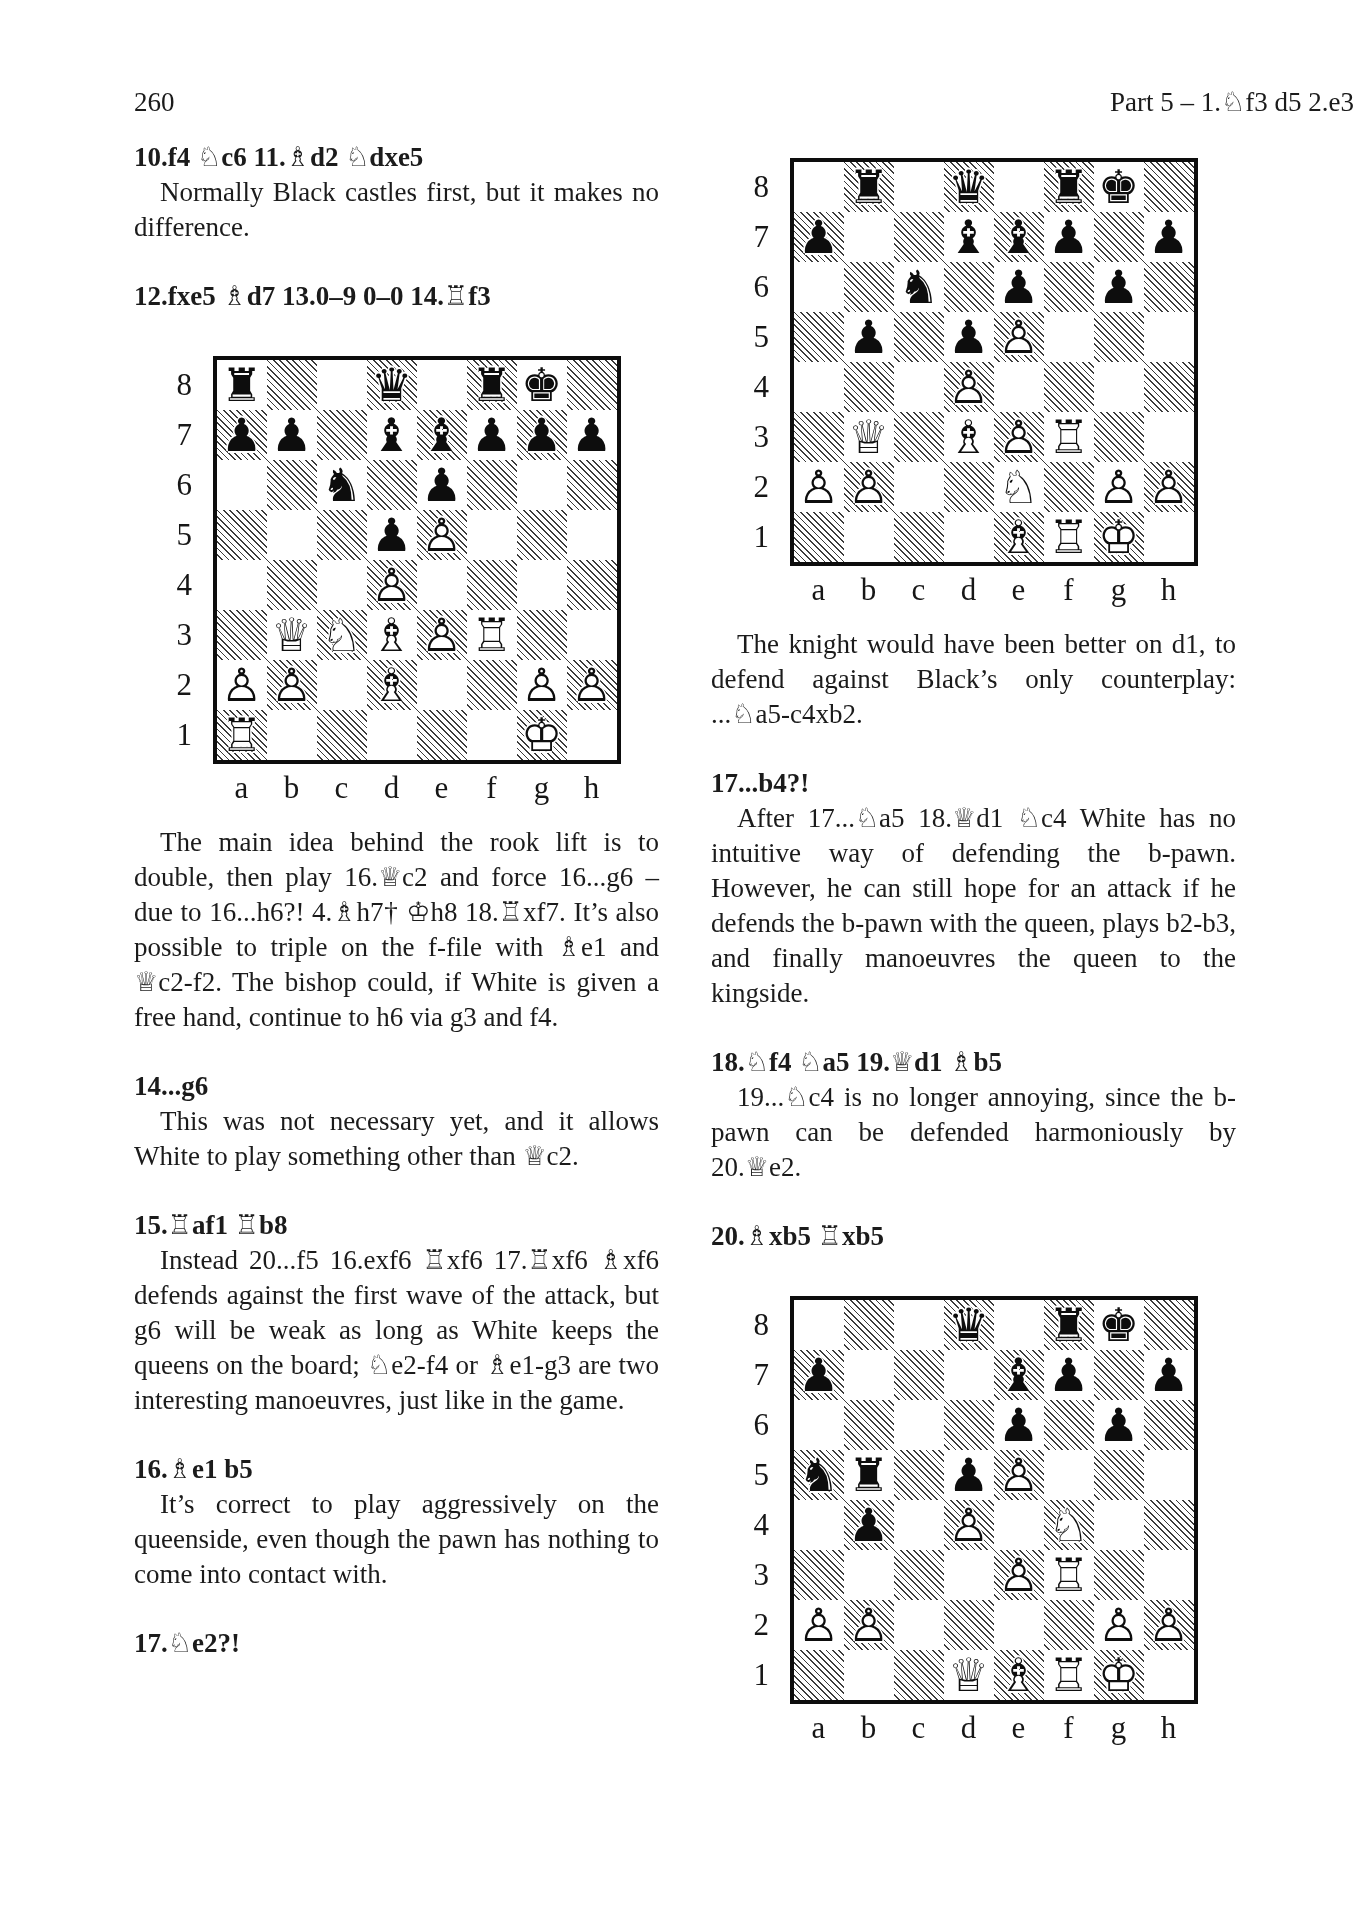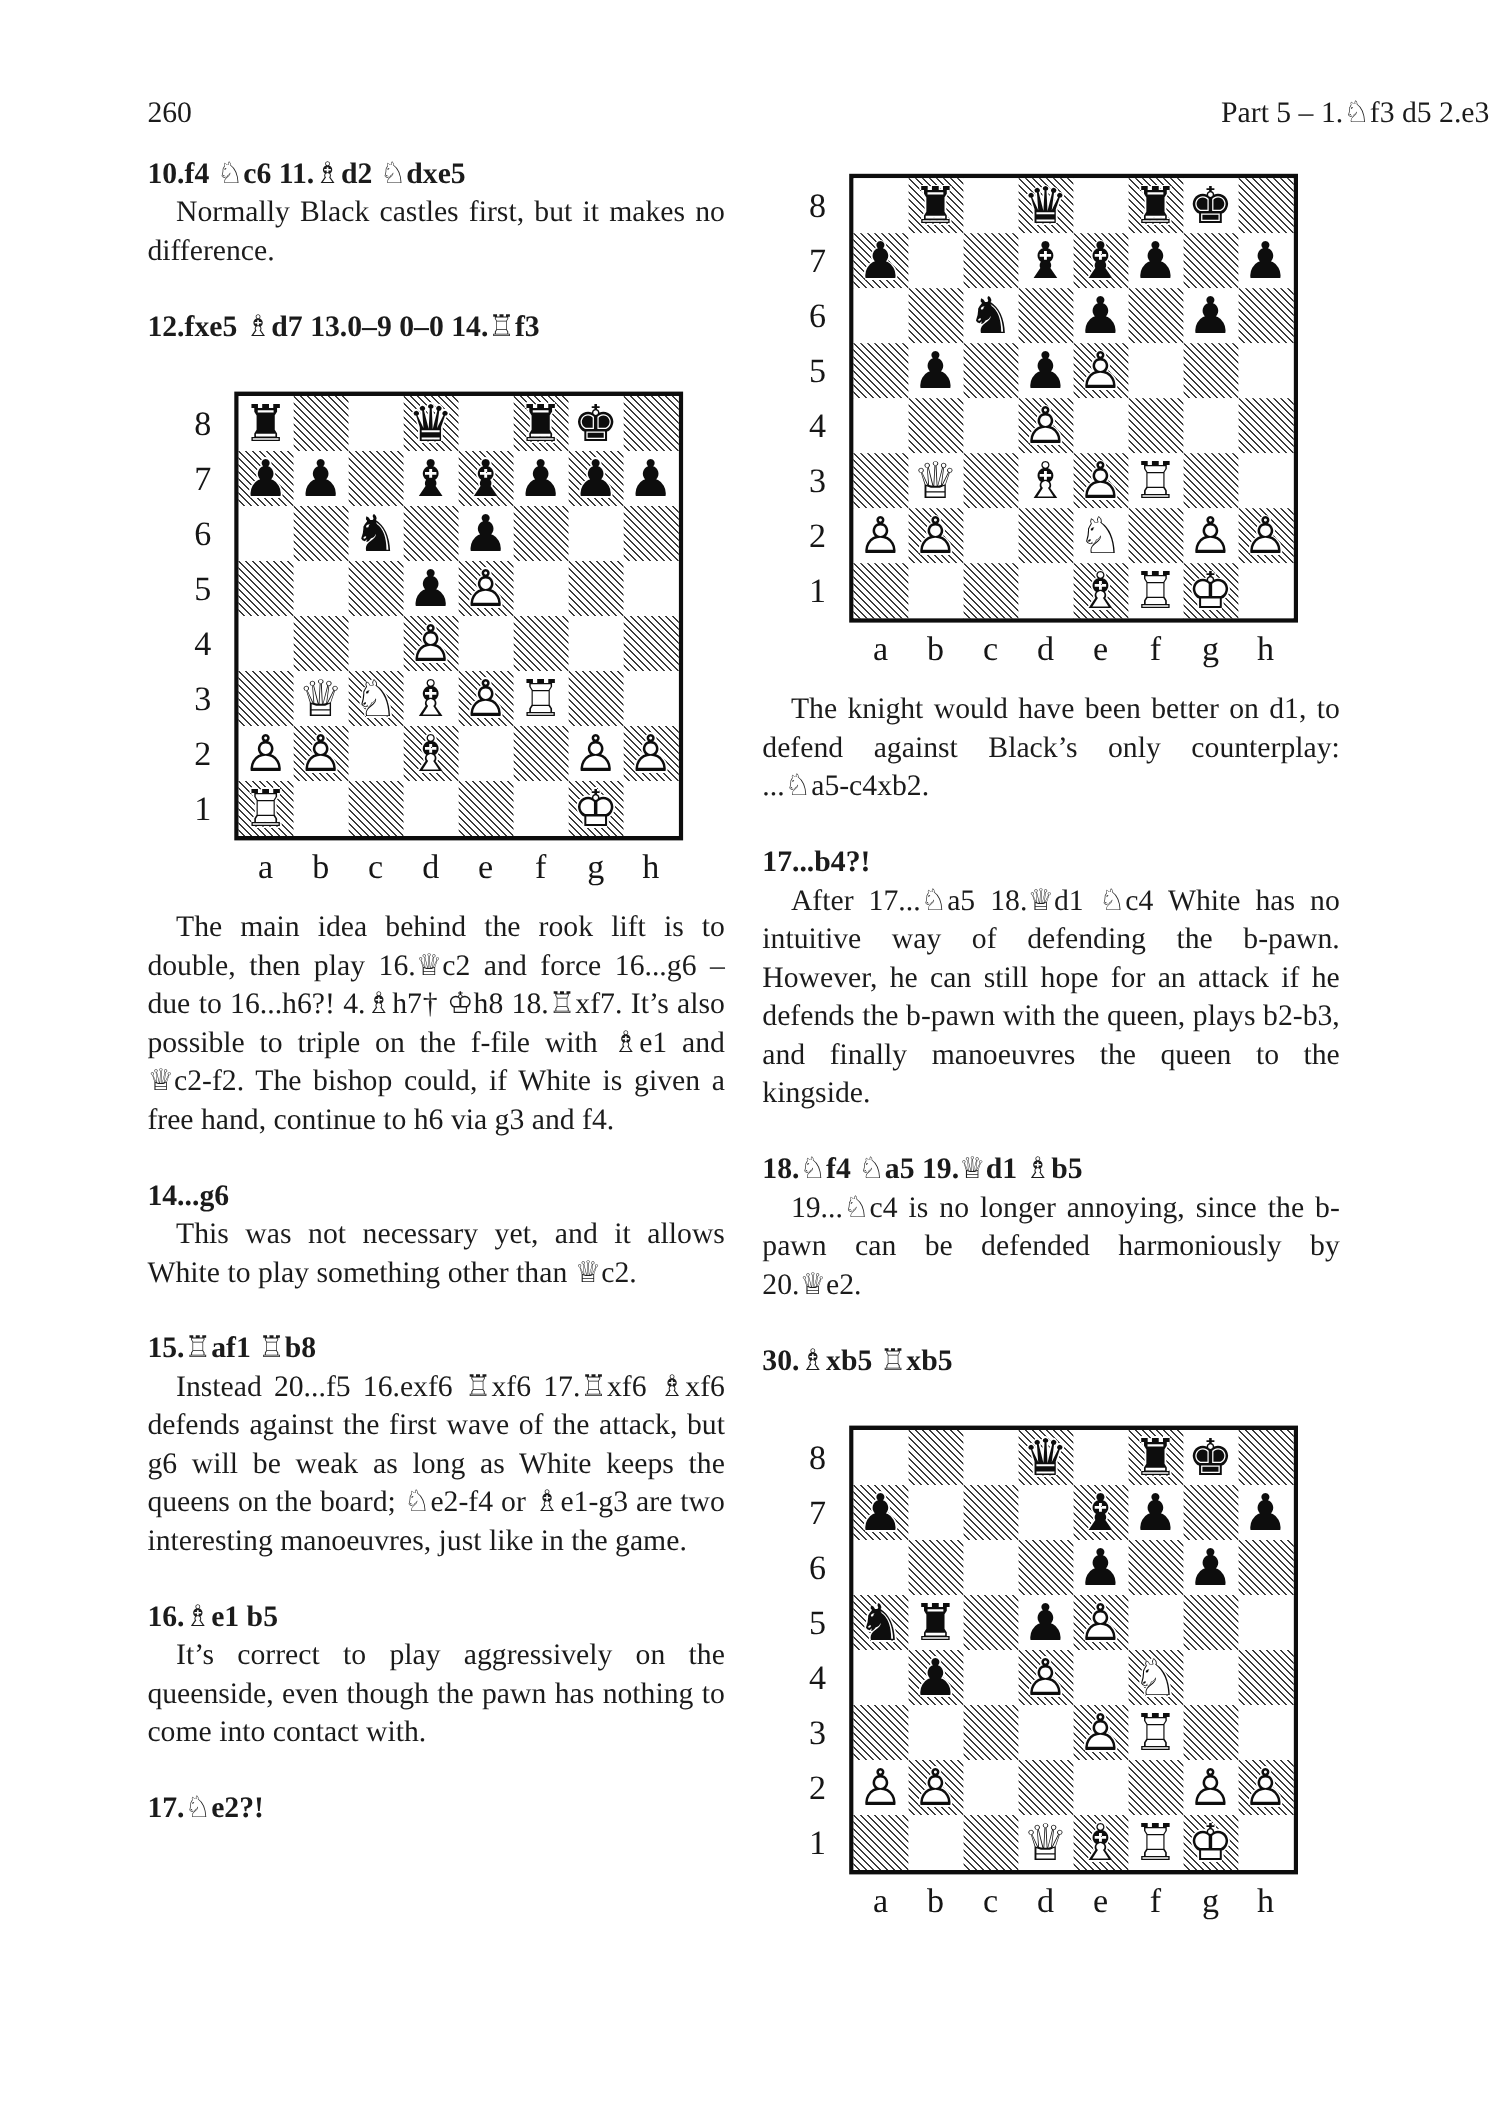--- a/index.html
+++ b/index.html
@@ -11,21 +11,21 @@
   
   header { position:relative; padding-top:40px; height:130px; }
   .page-number {
     position:absolute; left:134px; top:86px; font-size:27px; line-height:32px;
   }
   .running-title {
     position:absolute; left:0; right:0; top:86px; text-align:right;
     font-size:27px; line-height:32px;
   }
   
-  main { display:flex; padding:10px 136px 0 134px; gap:34px; }
+  main { display:flex; padding:10px 136px 0 134px; gap:52px; }
   .column { width:525px; flex:none; }
   .column > :first-child { margin-top:0; }
   .moves {
     font-size:27px; line-height:35px; font-weight:bold; margin:34px 0 0 0;
     font-family:"Liberation Serif","DejaVu Sans",serif;
   }
   .para {
     font-size:27px; line-height:35px; text-align:justify; text-indent:26px;
     font-family:"Liberation Serif","DejaVu Sans",serif;
   }
@@ -517,21 +517,21 @@
           <div>f</div>
           <div>g</div>
           <div>h</div>
         </div>
       </figure>
       <p class="para">The knight would have been better on d1, to defend against Black’s only counterplay: ...♘a5-c4xb2.</p>
       <h3 class="moves">17...b4?!</h3>
       <p class="para">After 17...♘a5 18.♕d1 ♘c4 White has no intuitive way of defending the b-pawn. However, he can still hope for an attack if he defends the b-pawn with the queen, plays b2-b3, and finally manoeuvres the queen to the kingside.</p>
       <h3 class="moves">18.♘f4 ♘a5 19.♕d1 ♗b5</h3>
       <p class="para">19...♘c4 is no longer annoying, since the b-pawn can be defended harmoniously by 20.♕e2.</p>
-      <h3 class="moves">30.♗xb5 ♖xb5</h3>
+      <h3 class="moves">20.♗xb5 ♖xb5</h3>
       <figure class="diagram">
         <div class="board-row">
           <div class="rank-labels">
             <div>8</div>
             <div>7</div>
             <div>6</div>
             <div>5</div>
             <div>4</div>
             <div>3</div>
             <div>2</div>

